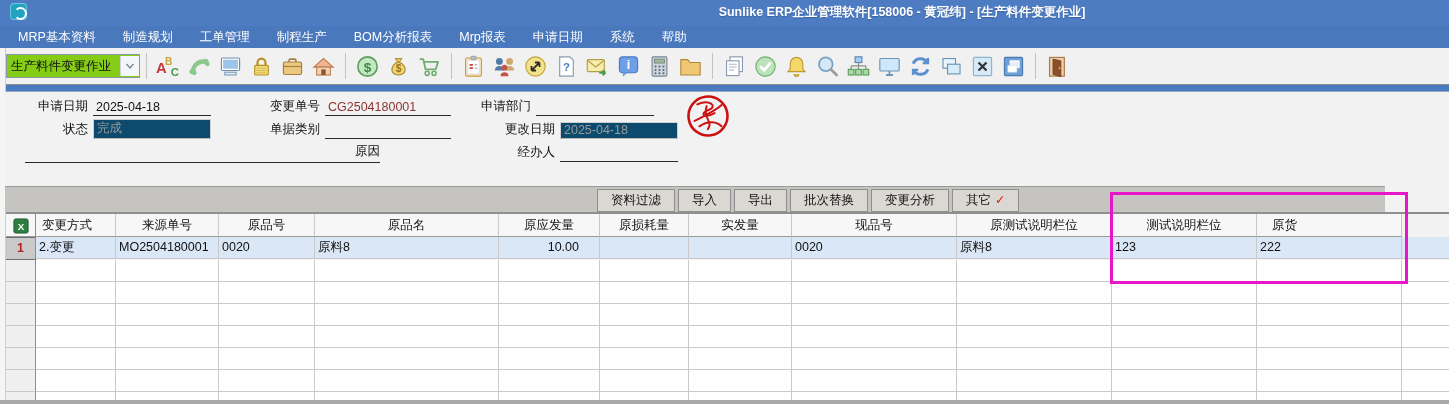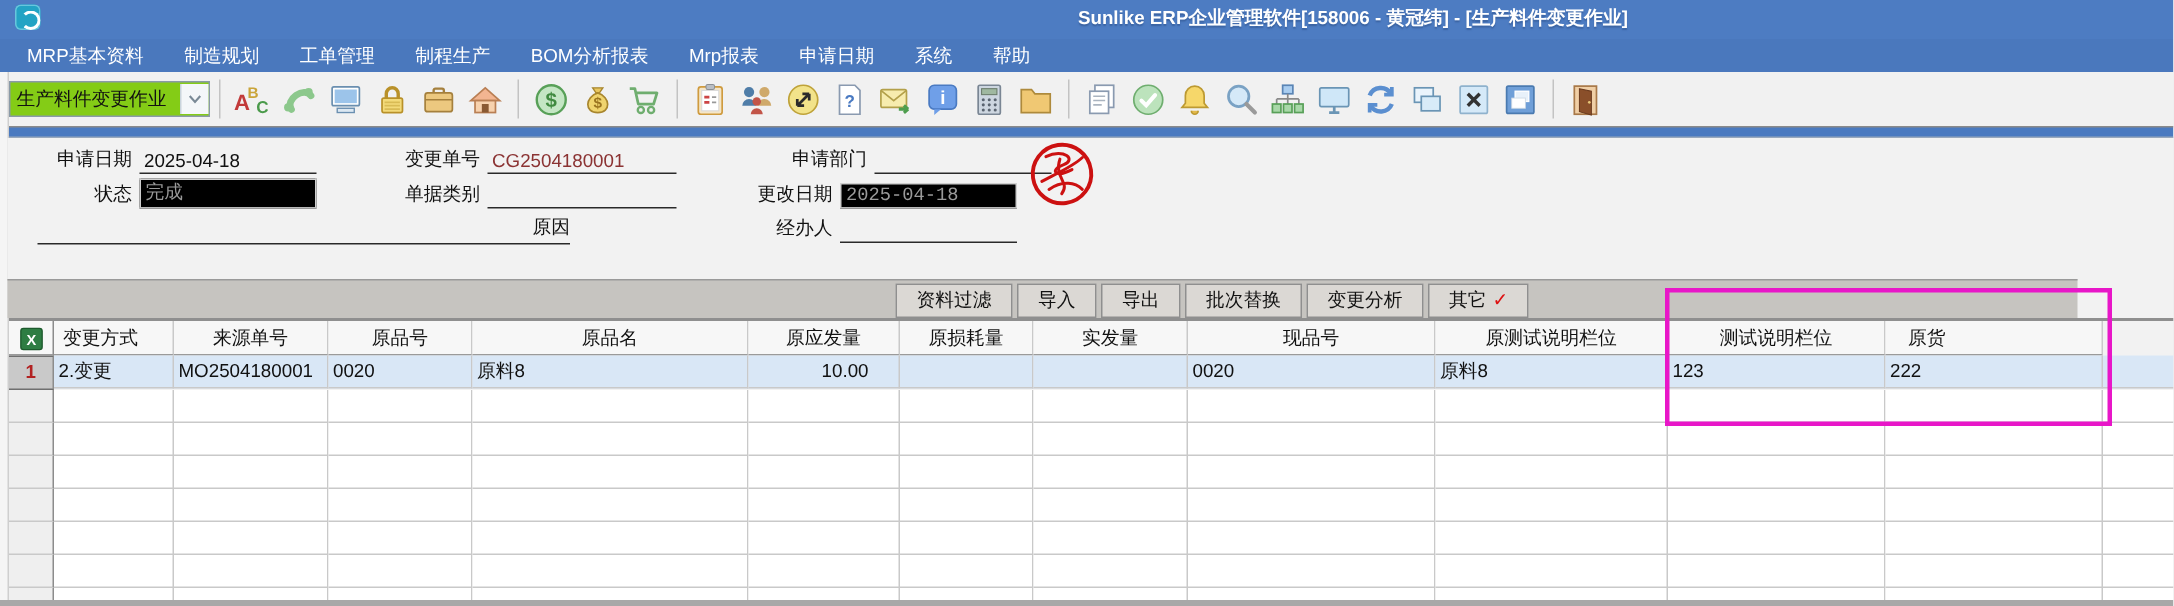--- a/index.html
+++ b/index.html
@@ -30,21 +30,21 @@
   
   .blueband{position:absolute;left:0;top:84px;width:100%;height:8px;background:var(--band,#4a7ac0);
     border-top:1px solid #8a8a8a;border-bottom:1px solid #98a8bc;box-sizing:border-box;}
   .leftframe{position:absolute;left:0;top:48px;width:5px;height:356px;background:#f5f5f5;border-right:1px solid #cfcfcf;}
   .bottomframe{position:absolute;left:0;top:400px;width:100%;height:4px;background:#a8a8a8;}
   
   .formpanel{position:absolute;left:5px;top:92px;width:1444px;height:94px;background:var(--panel-bg,#f2f2f2);}
   .fld{position:absolute;height:19px;display:flex;align-items:flex-end;}
   .lbl{display:inline-block;text-align:right;white-space:nowrap;padding-bottom:1px;}
   .val{display:inline-block;border-bottom:1px solid #2a2a2a;padding:0 3px 1px 3px;white-space:nowrap;box-sizing:border-box;}
-  .val.boxed{background:#000000;border:1px solid #cfcfcf;border-bottom:1px solid #b9b9b9;color:var(--muted,#9a9a9a);font-family:Liberation Mono, monospace;}
+  .val.boxed{background:#0c4a6e;border:1px solid #cfcfcf;border-bottom:1px solid #b9b9b9;color:var(--muted,#9a9a9a);}
   .docno{color:var(--docno,#8b3333);}
   .seal{position:absolute;left:679px;top:0px;width:48px;height:48px;}
   
   .actionbar{position:absolute;left:5px;top:186px;width:1380px;height:26px;background:var(--actionbar-bg,#c6c4c0);
     border-top:1px solid #9a9a9a;box-sizing:border-box;}
   .abtns{position:absolute;left:592px;top:2px;display:flex;gap:3px;}
   .abtn{background:var(--button-bg,#dbd8d4);border:1px solid #8f8f8f;height:21px;line-height:20px;
     padding:0 13px;white-space:nowrap;color:#111;}
   .abtn .chk{color:#dd1111;font-weight:bold;margin-left:4px;}
   
@@ -318,21 +318,21 @@
 
   <div class="formpanel">
     <div class="fld" style="left:15px;top:5px;">
       <span class="lbl" style="width:68px;">申请日期</span>
       <span class="val" style="width:118px;margin-left:5px;">2025-04-18</span>
     </div>
     <div class="fld" style="left:250px;top:5px;">
       <span class="lbl" style="width:65px;">变更单号</span>
       <span class="val docno" style="width:126px;margin-left:5px;">CG2504180001</span>
     </div>
-    <div class="fld" style="left:508px;top:5px;">
+    <div class="fld" style="left:461px;top:5px;">
       <span class="lbl" style="width:65px;">申请部门</span>
       <span class="val" style="width:118px;margin-left:5px;"></span>
     </div>
 
     <div class="fld" style="left:15px;top:28px;">
       <span class="lbl" style="width:68px;">状态</span>
       <span class="val boxed" style="width:118px;margin-left:5px;">完成</span>
     </div>
     <div class="fld" style="left:250px;top:28px;">
       <span class="lbl" style="width:65px;">单据类别</span>

